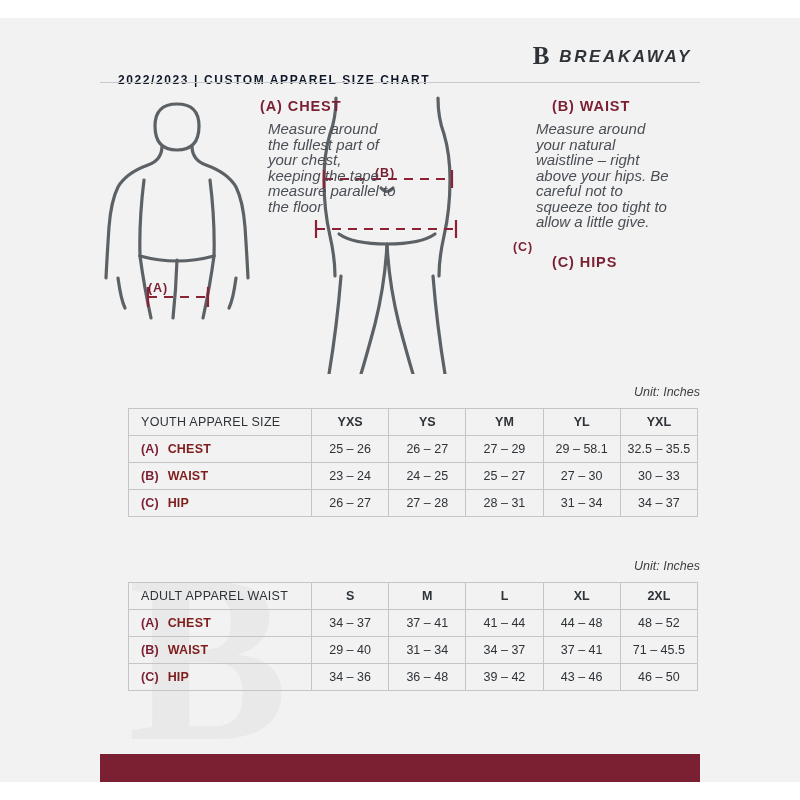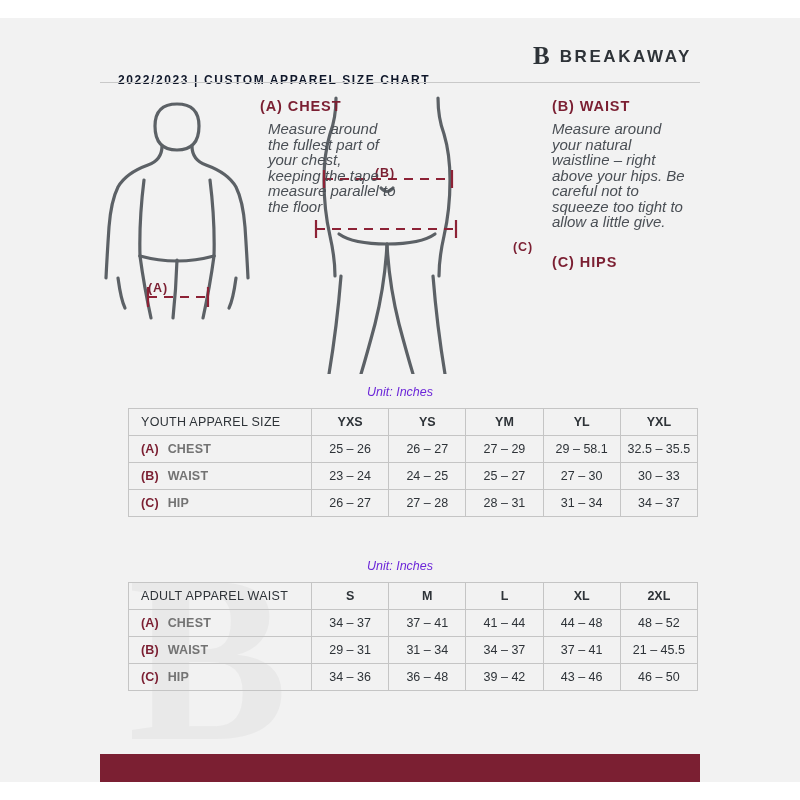--- a/index.html
+++ b/index.html
@@ -78,20 +78,21 @@
     color: #2e3338;
     line-height: 25px;
     position: relative;
     top: -1px;
   }
   .brand-name {
     font-size: 17px;
     font-weight: bold;
     letter-spacing: 2.6px;
     color: #2e3338;
+    font-style: italic;
   }
   .header-rule {
     position: absolute;
     left: 100px;
     top: 64px;
     width: 600px;
     height: 1px;
     background: #c9c9c9;
   }
 
@@ -116,45 +117,45 @@
     position: absolute;
     font-size: 15px;
     font-style: italic;
     line-height: 15.5px;
     color: #4a4f55;
     margin-left: 8px;
   }
   .chest-title { left: 160px; top: 14px; }
   .chest-body  { left: 160px; top: 37px; width: 130px; }
   .waist-title { left: 452px; top: 14px; }
-  .waist-body  { left: 444px; top: 37px; width: 135px; }
+  .waist-body  { left: 428px; top: 37px; width: 135px; }
   .hips-title  { left: 452px; top: 170px; }
   .hips-body   { left: 452px; top: 178px; width: 140px; }
 
   
   .section {
     position: absolute;
     left: 100px;
     width: 600px;
   }
   .sec-youth { top: 364px; }
   .sec-adult { top: 538px; }
 
   .tbl-title {
     text-align: center;
     font-size: 14.5px;
     font-weight: bold;
     letter-spacing: 0.2px;
     color: #2e3338;
   }
   .tbl-unit {
-    text-align: center;
+    text-align: right;
     font-size: 12.5px;
     font-style: italic;
-    color: #6d28d9;
+    color: #404040;
     margin-top: 3px;
   }
   table.size {
     margin-top: 9px;
     border-collapse: collapse;
     width: 570px;
     margin-left: 28px;
     table-layout: fixed;
   }
   table.size th, table.size td {
@@ -177,21 +178,21 @@
   table.size thead th:first-child {
     font-weight: normal;
     font-size: 12.5px;
     letter-spacing: 0.3px;
   }
   table.size tbody td:first-child {
     font-weight: bold;
     letter-spacing: 0.2px;
   }
   .lbl { color: #7b1f32; }
-  .rowname { color: #737373; }
+  .rowname { color: #7f1d1d; }
 
   
   .footer-bar {
     position: absolute;
     left: 100px;
     top: 736px;
     width: 600px;
     height: 46px;
     background: #7b1f32;
   }
@@ -363,25 +364,25 @@
               <td>37 – 41</td>
               <td>41 – 44</td>
               <td>44 – 48</td>
               <td>48 – 52</td>
             </tr>
             <tr>
               <td>
                 <span class="lbl" style="margin-right: 5px;">(B)</span>
                 <span class="rowname">WAIST</span>
               </td>
-              <td>29 – 31</td>
+              <td>29 – 40</td>
               <td>31 – 34</td>
               <td>34 – 37</td>
               <td>37 – 41</td>
-              <td>21 – 45.5</td>
+              <td>71 – 45.5</td>
             </tr>
             <tr>
               <td>
                 <span class="lbl" style="margin-right: 5px;">(C)</span>
                 <span class="rowname">HIP</span>
               </td>
               <td>34 – 36</td>
               <td>36 – 48</td>
               <td>39 – 42</td>
               <td>43 – 46</td>

